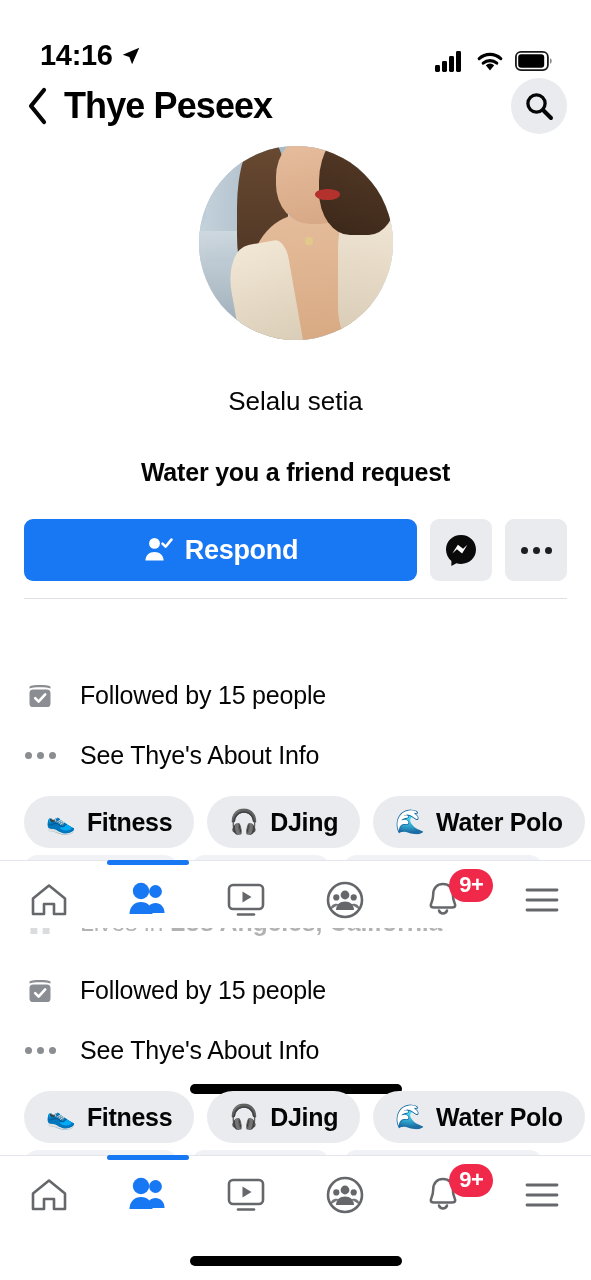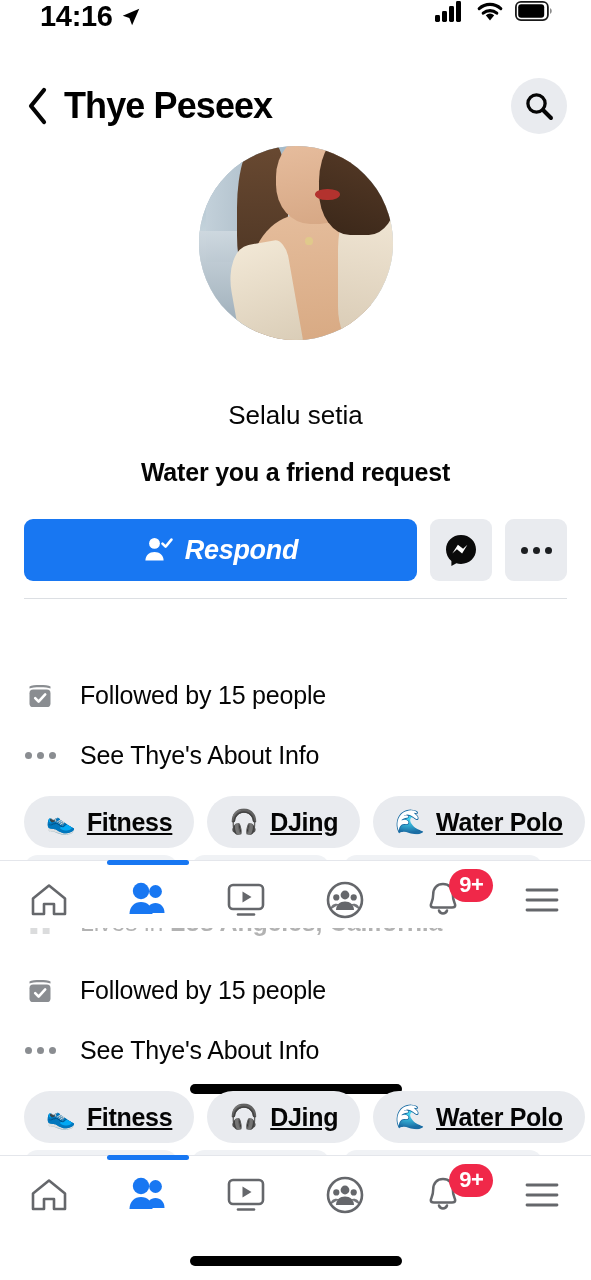--- a/index.html
+++ b/index.html
@@ -20,21 +20,21 @@
     overflow: hidden;
   }
 
   
   .status-bar {
     position: absolute;
     top: 0; left: 0;
     width: 591px;
     height: 72px;
     display: flex;
-    align-items: flex-start;
+    align-items: flex-end;
     justify-content: space-between;
     padding: 0 38px 0 40px;
   }
   .status-left {
     display: flex;
     align-items: center;
     gap: 7px;
   }
   .status-time {
     font-size: 29px;
@@ -194,21 +194,21 @@
     letter-spacing: -0.6px;
   }
   .palias {
     font-size: 26px;
     font-weight: normal;
     color: #050505;
     letter-spacing: -0.2px;
   }
   .profile-bio {
     position: absolute;
-    top: 400px; left: 0;
+    top: 386px; left: 0;
     width: 591px;
     text-align: center;
     font-size: 26px;
     color: #050505;
   }
   .profile-status {
     position: absolute;
     top: 458px; left: 0;
     width: 591px;
     text-align: center;
@@ -220,21 +220,20 @@
 
   
   .actions {
     position: absolute;
     top: 519px; left: 24px;
     width: 543px;
     height: 62px;
     display: flex;
     align-items: center;
     gap: 13px;
-    font-style: italic;
   }
   .btn-respond {
     flex: 1;
     height: 62px;
     background: #1877f2;
     border-radius: 9px;
     display: flex;
     align-items: center;
     justify-content: center;
     gap: 12px;
@@ -331,21 +330,20 @@
   .chip-emoji {
     font-size: 24px;
     line-height: 1;
   }
   .chip-label {
     font-size: 25px;
     font-weight: bold;
     color: #050505;
     letter-spacing: -0.3px;
     white-space: nowrap;
-    text-decoration: underline;
   }
 
   
   .navbar {
     position: absolute;
     left: 0;
     width: 591px;
     height: 78px;
     background: #ffffff;
     border-top: 1px solid #e4e6eb;

